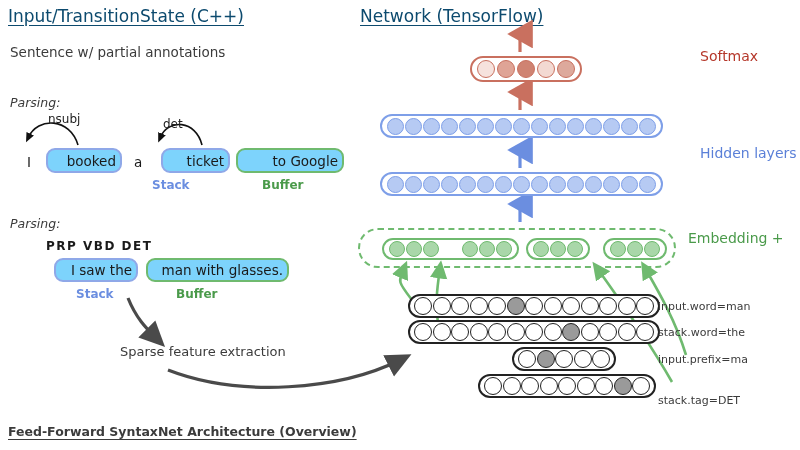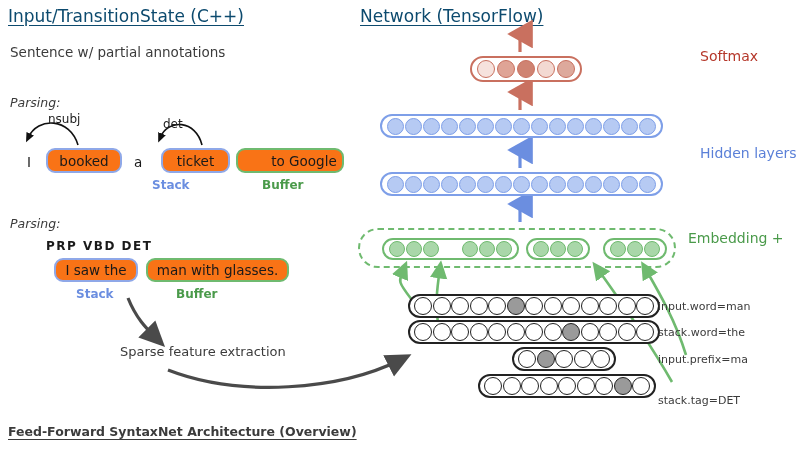--- a/index.html
+++ b/index.html
@@ -30,22 +30,22 @@
   .sparse-note{font-size:13px;color:#3b3b3b;white-space:nowrap;}
   .feat-label{font-size:11px;color:#3b3b3b;white-space:nowrap;}
 
   .side-label{font-size:14px;white-space:nowrap;line-height:16px;}
   .side-softmax{color:#b5372a;}
   .side-hidden{color:#5b80d8;}
   .side-embed{color:#4a9a4a;text-align:right;}
 
   
   .tokbox{
-    border:2px solid;border-radius:9px;background:#f97316;
-    display:flex;align-items:center;justify-content:center;
+    border:2px solid;border-radius:9px;background:#7dd3fc;
+    display:flex;align-items:center;justify-content:flex-end;
     font-size:13.5px;color:#1a1a1a;box-sizing:border-box;
   }
   .tokbox.blue{border-color:#8fa8e8;}
   .tokbox.green{border-color:#6fba6f;}
   .tokbox span{padding:0 4px;}
 
   
   .neuron-row{
     border-radius:999px;background:#fff;box-sizing:border-box;
     display:flex;align-items:center;border:2px solid;

